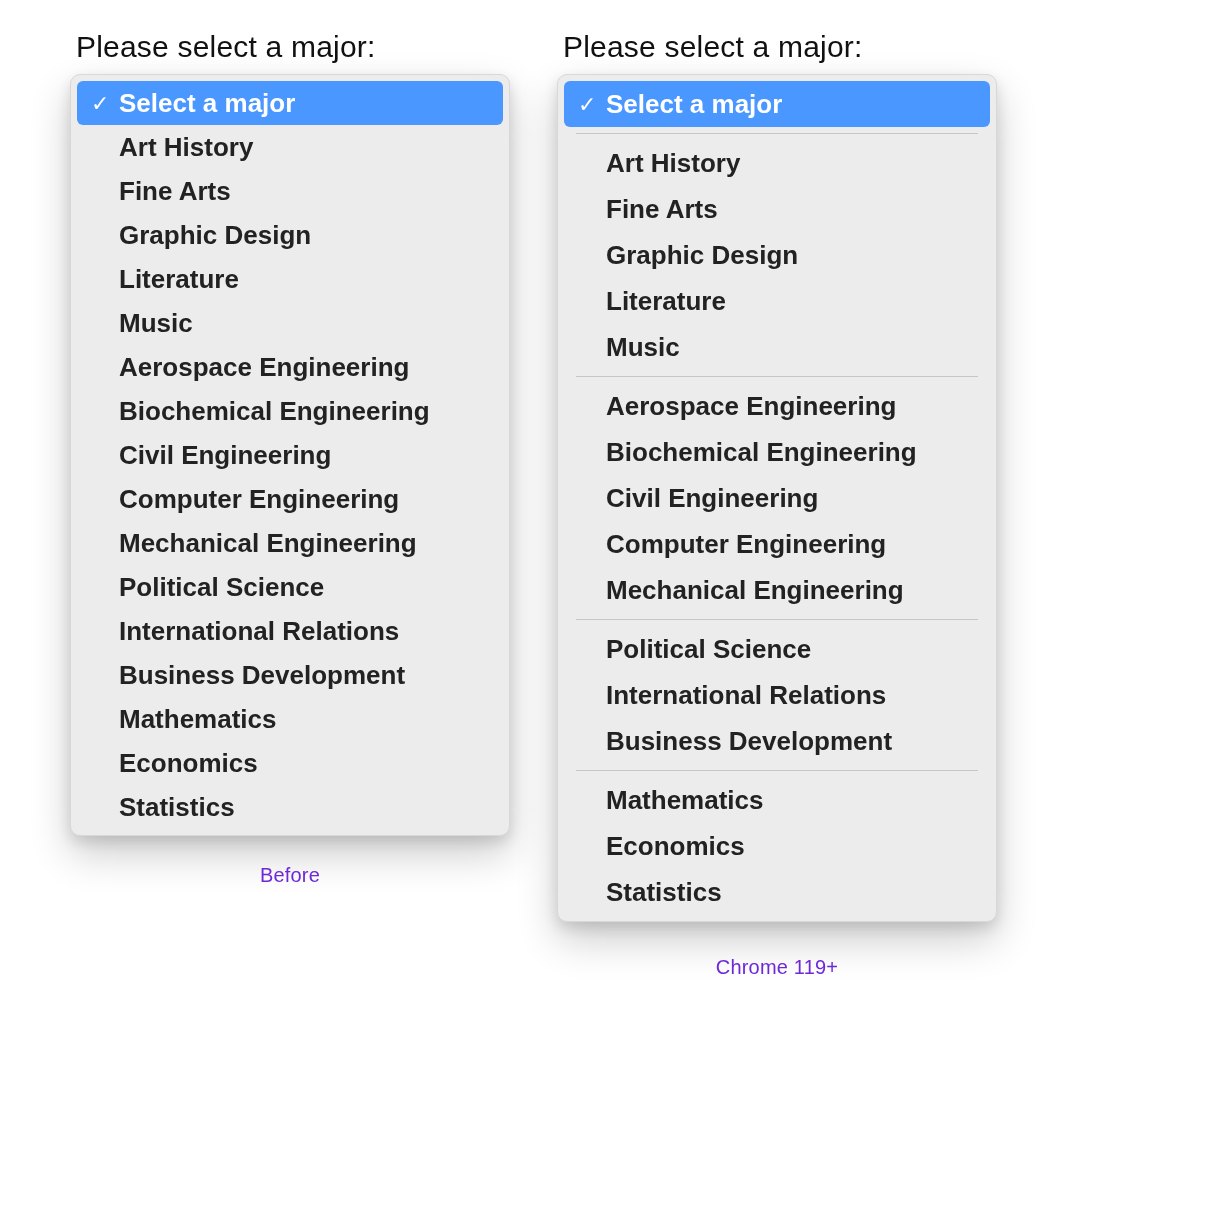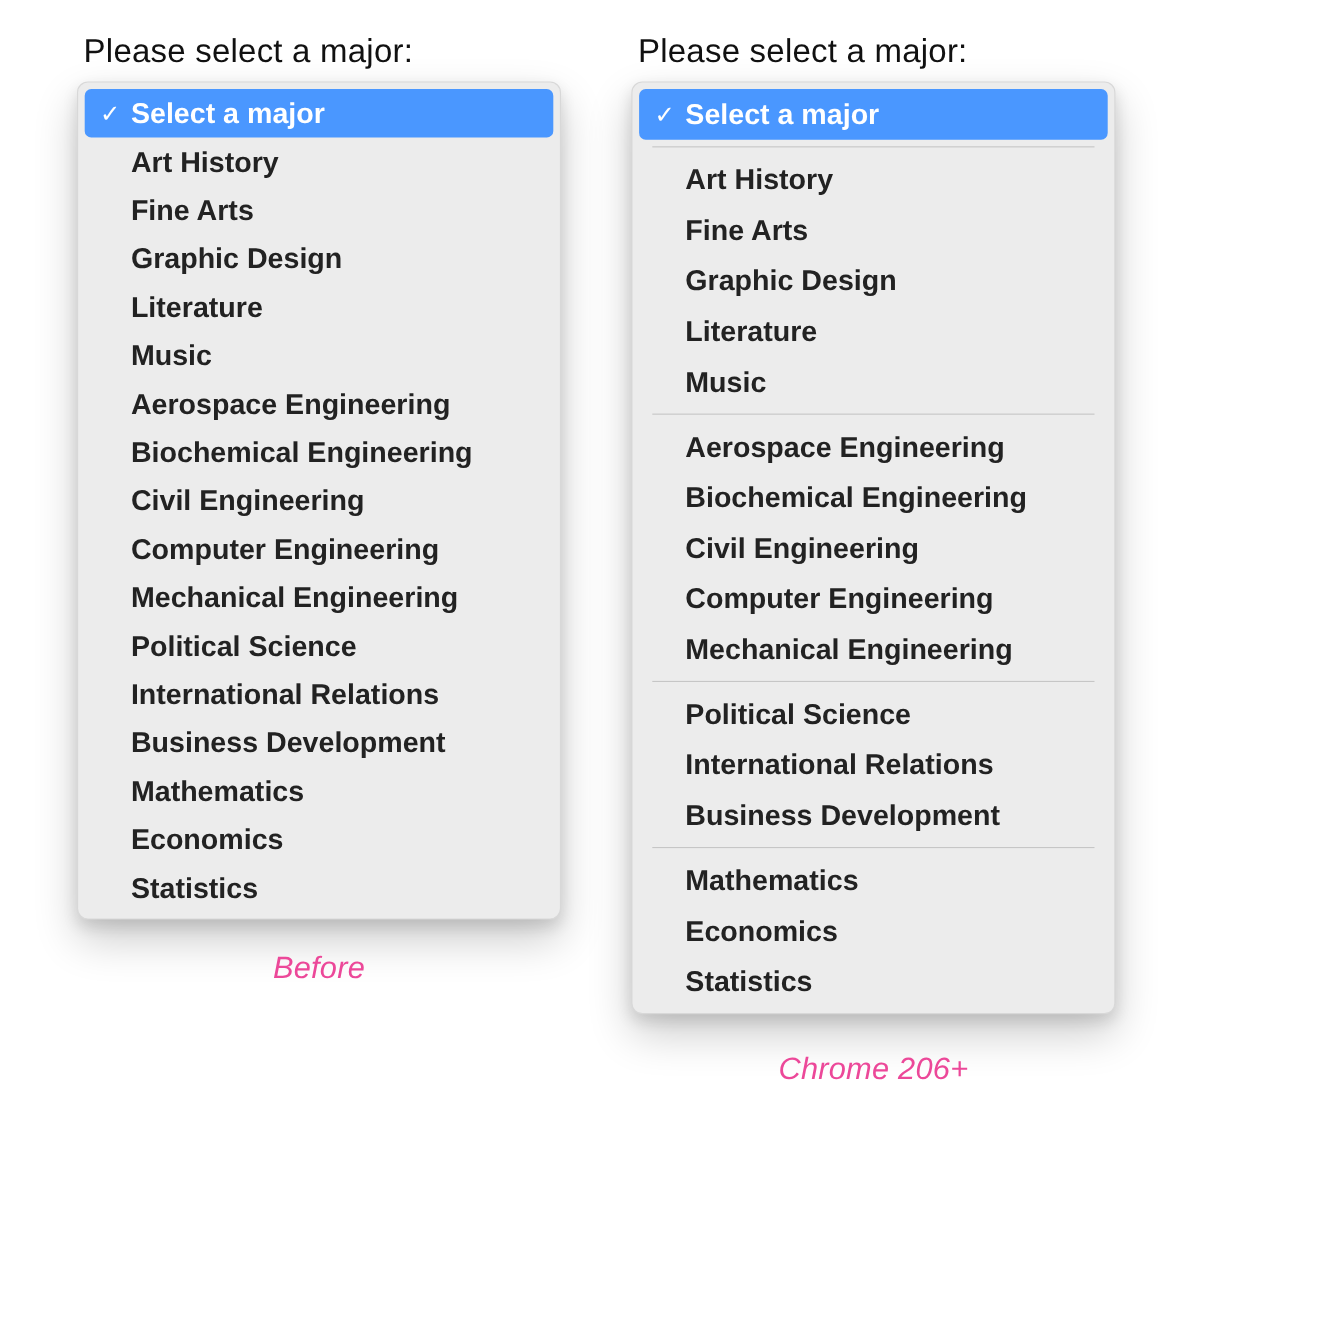--- a/index.html
+++ b/index.html
@@ -8,21 +8,21 @@
     padding: 0;
     background: #fff;
     font-family: -apple-system, BlinkMacSystemFont, "Helvetica Neue", Arial, sans-serif;
     color: #222;
     width: 1205px;
   }
   .stage {
     width: 1053px;
     padding: 30px 50px 60px 70px;
     display: flex;
-    gap: 64px;
+    gap: 47px;
     align-items: flex-start;
   }
   .col {
     display: flex;
     flex-direction: column;
   }
   .prompt {
     font-size: 30px;
     font-weight: 400;
     margin: 0 0 10px 6px;
@@ -71,25 +71,24 @@
   }
   .item.selected .check { color: #fff; }
   .sep {
     height: 1px;
     background: #c6c6c6;
     margin: 6px 12px;
   }
   .menu.grouped .item { height: 46px; }
   .caption {
     text-align: center;
-    font-size: 28px;
+    font-size: 20px;
     margin-top: 34px;
-    color: #ec4899;
+    color: #6d28d9;
     letter-spacing: 0.2px;
-    font-style: italic;
   }
   .col.left .caption { margin-top: 28px; }
 </style>
 </head>
 <body>
 
 <div class="stage">
 
   <div class="col left">
     <div class="prompt">Please select a major:</div>
@@ -211,16 +210,16 @@
           </div>
           <div class="item indent">
             <span class="label">Economics</span>
           </div>
           <div class="item indent">
             <span class="label">Statistics</span>
           </div>
         </div>
     </div>
 
-    <div class="caption">Chrome 206+</div>
+    <div class="caption">Chrome 119+</div>
   </div>
 
 </div>
 
 </body></html>

